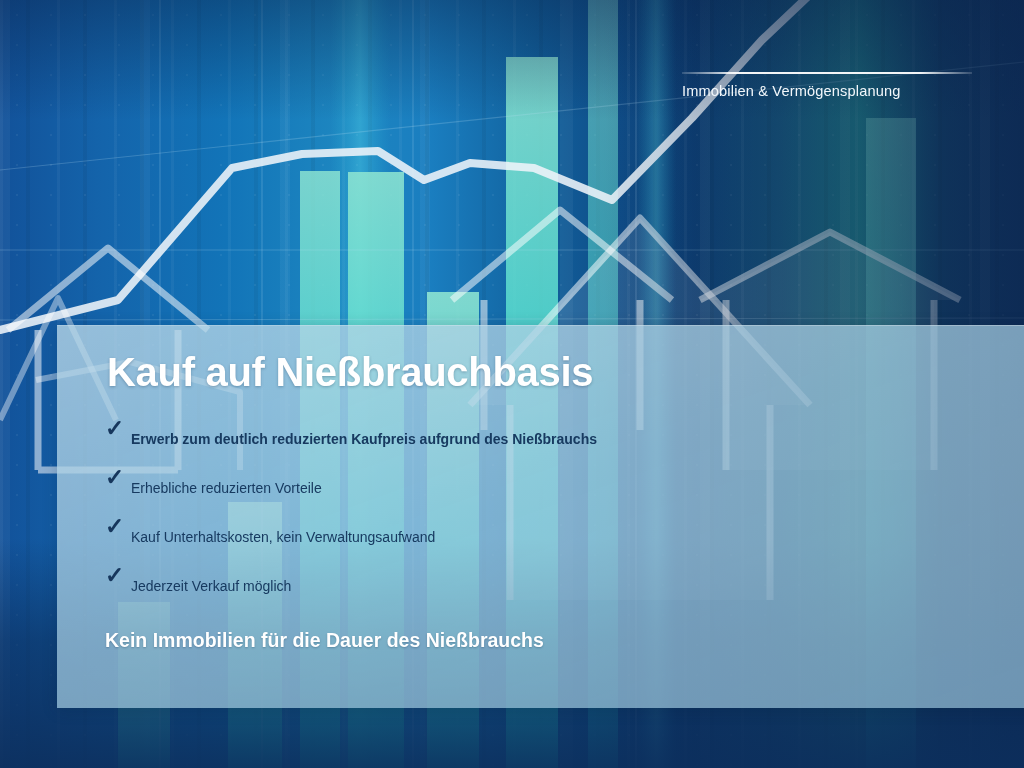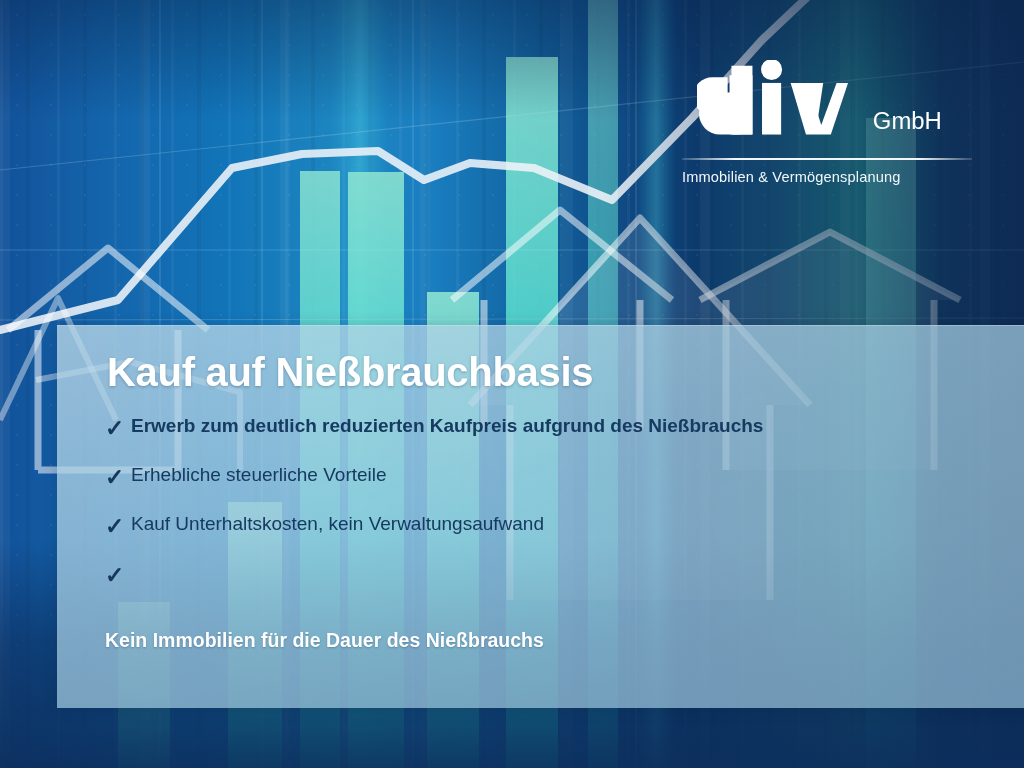--- a/index.html
+++ b/index.html
@@ -98,21 +98,21 @@
   }
   .check{
     width:26px; min-width:26px;
     color:#16365c;
     font-size:23px; line-height:1;
     font-weight:bold;
     padding-top:2px;
     margin-left:20px;
   }
   .btxt{
-    color:#173a60; font-size:19px; line-height:1.2;
+    color:#173a60; font-size:14px; line-height:1.2;margin-top:16px;
   }
   .btxt.strong{ font-weight:bold; }
   #footnote{
     margin:18px 0 0 20px;
     color:#ffffff; font-size:19.5px; font-weight:bold;
     text-shadow:0 1px 2px rgba(10,40,70,.28);
   }
 
   
   #logo{
@@ -205,58 +205,42 @@
       <path d="M 36 380 L 130 362 L 240 392 L 240 470"></path>
     </g>
   </svg>
 
   <div class="stripes2"></div>
   <div class="top-wash"></div>
   <div class="right-wash"></div>
   <div class="bottom-wash"></div>
 
   <div id="logo">
-    <div id="logo-mark">
-      <svg viewBox="0 0 260 90" width="260" height="86" style="display:block;margin:0 auto;">
-
-        <path d="M 18 16 h 34 v 62 h -34 a 22 22 0 0 1 0 -44 h 10 v -18 z" fill="#ffffff" transform="translate(0,0)"></path>
-        <path d="M 10 18 a 20 20 0 0 0 0 40 l 16 0 0 -40 z" fill="#ffffff"></path>
-        <rect x="30" y="6" width="22" height="72" fill="#ffffff"></rect>
-        <path d="M 6 66 a 30 16 0 0 0 34 10" fill="none" stroke="#ffffff" stroke-width="3.4"></path>
-
-        <rect x="62" y="24" width="20" height="54" fill="#ffffff"></rect>
-        <circle cx="72" cy="10" r="11" fill="#ffffff"></circle>
-
-        <path d="M 92 24 L 118 78 L 134 78 L 152 24 L 140 24 L 124 68 L 110 24 Z" fill="#ffffff"></path>
-        <path d="M 92 24 h 34 l -8 54 h -10 z" fill="#ffffff"></path>
-
-        <text x="178" y="72" font-family="'Liberation Sans', sans-serif" font-size="25" fill="#ffffff">GmbH</text>
-      </svg>
-    </div>
     <div id="logo-rule"></div>
     <div id="logo-tag">Immobilien &amp; Vermögensplanung</div>
   </div>
 
   <div id="panel">
     <h1 id="panel-title">Kauf auf Nießbrauchbasis</h1>
 
     <ul id="bullets">
       <li>
         <span class="check">✓</span>
         <span class="btxt strong">Erwerb zum deutlich reduzierten Kaufpreis aufgrund des Nießbrauchs</span>
       </li>
       <li>
         <span class="check">✓</span>
-        <span class="btxt">Erhebliche steuerliche Vorteile</span>
+        <span class="btxt">Erhebliche reduzierten Vorteile</span>
       </li>
       <li>
         <span class="check">✓</span>
         <span class="btxt">Kauf Unterhaltskosten, kein Verwaltungsaufwand</span>
       </li>
       <li>
         <span class="check">✓</span>
+        <span class="btxt">Jederzeit Verkauf möglich</span>
       </li>
     </ul>
 
     <div id="footnote">Kein Immobilien für die Dauer des Nießbrauchs</div>
   </div>
 
 </div>
 
 </body></html>

